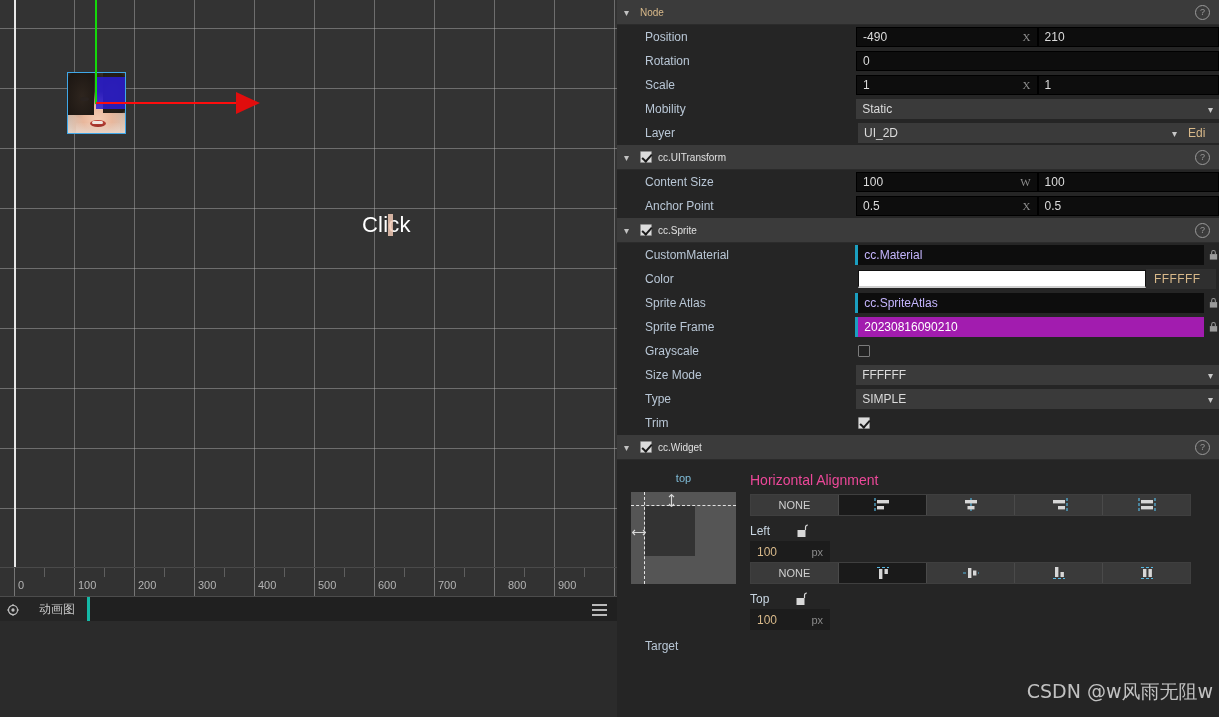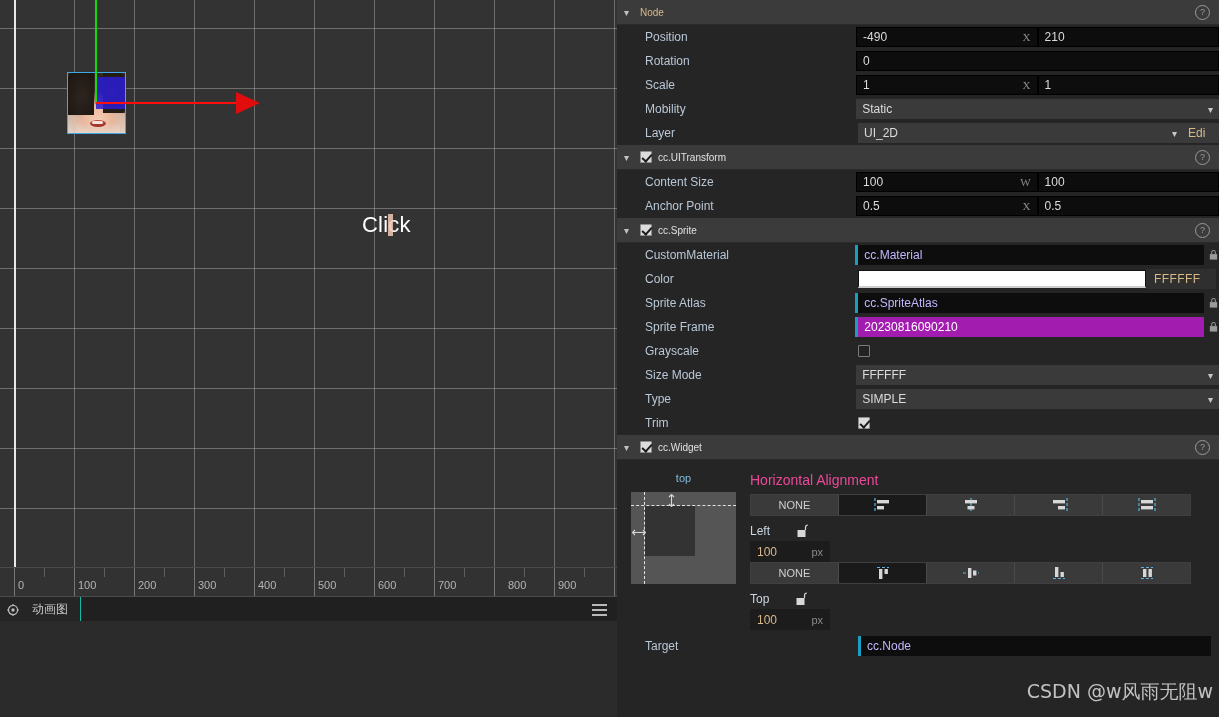--- a/index.html
+++ b/index.html
@@ -109,23 +109,23 @@
     position: absolute; top: 11px; font-size: 11px; color: #b4b4b4;
   }
   
   #anim-bar {
     position: absolute; left: 0; top: 596px; width: 617px; height: 25px;
     background: #202020;
     border-top: 1px solid #4c4c4c;
     display: flex; align-items: center;
   }
   #anim-tab {
-    height: 25px; display: flex; align-items: center; gap: 12px;
+    height: 25px; display: flex; align-items: center; gap: 19px;
     padding: 0 12px 0 6px;
-    border-right: 1px solid #14b8a6;
+    border-right: 3px solid #14b8a6;
     background: #252525;
   }
   #anim-tab .tab-txt { font-size: 12px; color: #c8c8c8; }
   .anim-icon { width: 14px; height: 14px; display:block; }
   #anim-menu { margin-left: auto; padding-right: 10px; display:flex; flex-direction:column; gap:3px; }
   #anim-menu i { display:block; width:15px; height:2px; background:#b9b9b9; }
   #anim-empty {
     position: absolute; left: 0; top: 621px; width: 617px; height: 26px;
     background: #2b2b2b; border-bottom: 1px solid #151515;
   }
@@ -621,21 +621,18 @@
           <div class="numfield">
             <span>100</span>
             <span class="unit">px</span>
           </div>
         </div>
       </div>
     </div>
 
     <div class="row" style="margin-top:4px">
       <span class="lbl">Target</span>
-      <div class="objfield" style="width:353px">
-        <span>cc.Node</span>
-      </div>
     </div>
 
   </div>
 
   <div id="watermark">CSDN @w风雨无阻w</div>
 </div>
 
 </body></html>

